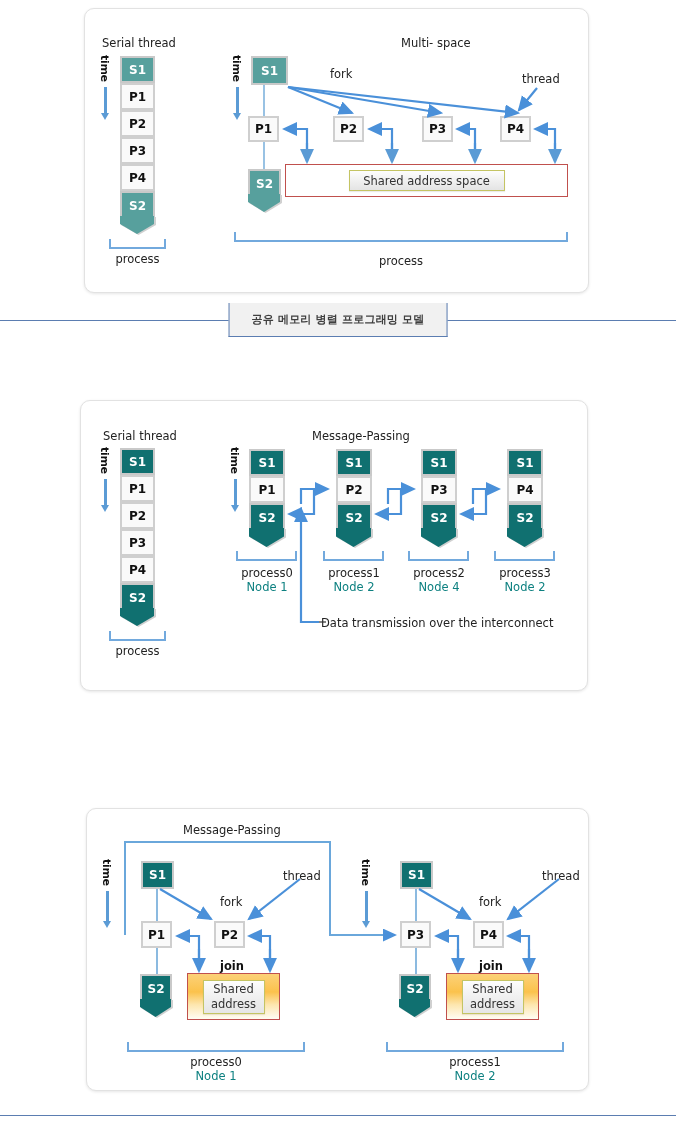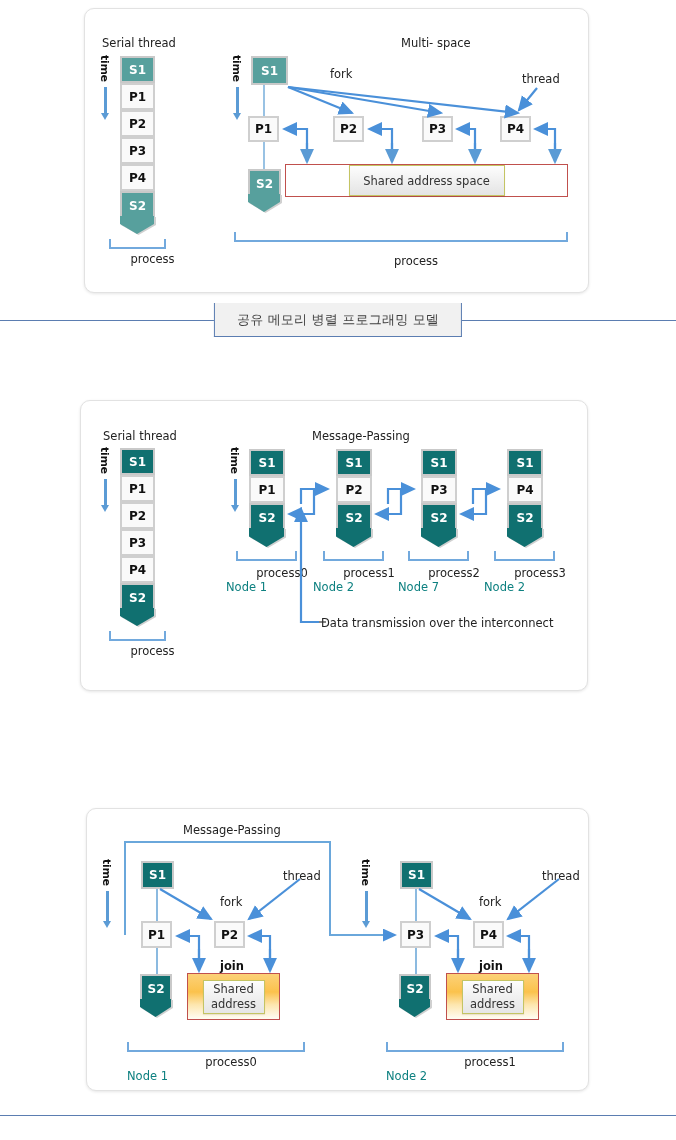--- a/index.html
+++ b/index.html
@@ -34,29 +34,29 @@
     border-left:1px solid #5b7db1;
     border-right:1px solid #5b7db1;
     border-bottom:1px solid #5b7db1;
     border-top:none;
     background:#f1f1f1;
     display:flex;align-items:center;justify-content:center;
     padding:0 22px;
     box-sizing:border-box;
   }
   .caption-box span{
-    font-size:13px;font-weight:normal;color:#3f3f3f;
+    font-size:11px;font-weight:bold;color:#3f3f3f;
     letter-spacing:.2px;white-space:nowrap;
     font-family:"DejaVu Sans","Liberation Sans",sans-serif;
   }
 
   
   .lbl{position:absolute;white-space:nowrap;font-size:11.5px;color:#222;}
-  .node-label{position:absolute;white-space:nowrap;font-size:11.5px;color:#0d8080;text-align:left;}
-  .proc-label{position:absolute;white-space:nowrap;font-size:11.5px;color:#222;text-align:center;margin-left:15px;}
+  .node-label{position:absolute;white-space:nowrap;font-size:11.5px;color:#0d8080;text-align:center;}
+  .proc-label{position:absolute;white-space:nowrap;font-size:11.5px;color:#222;text-align:center;}
 
   
   .blk{
     position:absolute;box-sizing:border-box;
     display:flex;align-items:center;justify-content:center;
     font-size:12px;font-weight:bold;
     border:2px solid #cfcfcf;
   }
   .blk.p{background:#fafafa;color:#111;}
   .blk.s-lite{background:#57a09d;color:#ffffff;border-color:#c9c9c9;}
@@ -168,21 +168,21 @@
     <div class="blk p" style="left:163px;top:107px;width:31px;height:26px;">P1</div>
     <div class="blk p" style="left:248px;top:107px;width:31px;height:26px;">P2</div>
     <div class="blk p" style="left:337px;top:107px;width:31px;height:26px;">P3</div>
     <div class="blk p" style="left:415px;top:107px;width:31px;height:26px;">P4</div>
 
     <div class="blk s-lite" style="left:163px;top:160px;width:33px;height:27px;border-bottom:none;">S2</div>
     <div class="tail-shadow" style="left:164px;top:186px;width:33px;height:18px;"></div>
     <div class="tail lite" style="left:163px;top:185px;width:32px;height:18px;"></div>
 
     <div class="shared-band" style="left:200px;top:155px;width:283px;height:33px;">
-      <div class="shared-band-inner" style="width:156px;height:31px;">Shared address space</div>
+      <div class="shared-band-inner" style="width:156px;height:21px;">Shared address space</div>
     </div>
 
     <div class="bracket" style="left:149px;top:223px;width:334px;"></div>
     <div class="proc-label" style="left:149px;top:245px;width:334px;">process</div>
 
     <svg class="ov" width="503" height="283">
       <defs>
         <marker id="ah1" markerWidth="7" markerHeight="7" refX="6" refY="3.2" orient="auto">
           <path d="M0,0 L7,3.2 L0,6.4 z" fill="#4a90d9"></path>
         </marker>
@@ -261,21 +261,21 @@
     <div class="proc-label" style="left:232px;top:165px;width:82px;">process1</div>
     <div class="node-label" style="left:232px;top:179px;width:82px;">Node 2</div>
 
     <div class="blk s-dark" style="left:340px;top:48px;width:36px;height:27px;">S1</div>
     <div class="blk p" style="left:340px;top:75px;width:36px;height:27px;">P3</div>
     <div class="blk s-dark" style="left:340px;top:102px;width:36px;height:27px;border-bottom:none;">S2</div>
     <div class="tail-shadow" style="left:341px;top:128px;width:36px;height:19px;"></div>
     <div class="tail dark" style="left:340px;top:127px;width:35px;height:19px;"></div>
     <div class="bracket" style="left:327px;top:150px;width:61px;"></div>
     <div class="proc-label" style="left:317px;top:165px;width:82px;">process2</div>
-    <div class="node-label" style="left:317px;top:179px;width:82px;">Node 7</div>
+    <div class="node-label" style="left:317px;top:179px;width:82px;">Node 4</div>
 
     <div class="blk s-dark" style="left:426px;top:48px;width:36px;height:27px;">S1</div>
     <div class="blk p" style="left:426px;top:75px;width:36px;height:27px;">P4</div>
     <div class="blk s-dark" style="left:426px;top:102px;width:36px;height:27px;border-bottom:none;">S2</div>
     <div class="tail-shadow" style="left:427px;top:128px;width:36px;height:19px;"></div>
     <div class="tail dark" style="left:426px;top:127px;width:35px;height:19px;"></div>
     <div class="bracket" style="left:413px;top:150px;width:61px;"></div>
     <div class="proc-label" style="left:403px;top:165px;width:82px;">process3</div>
     <div class="node-label" style="left:403px;top:179px;width:82px;">Node 2</div>
 

